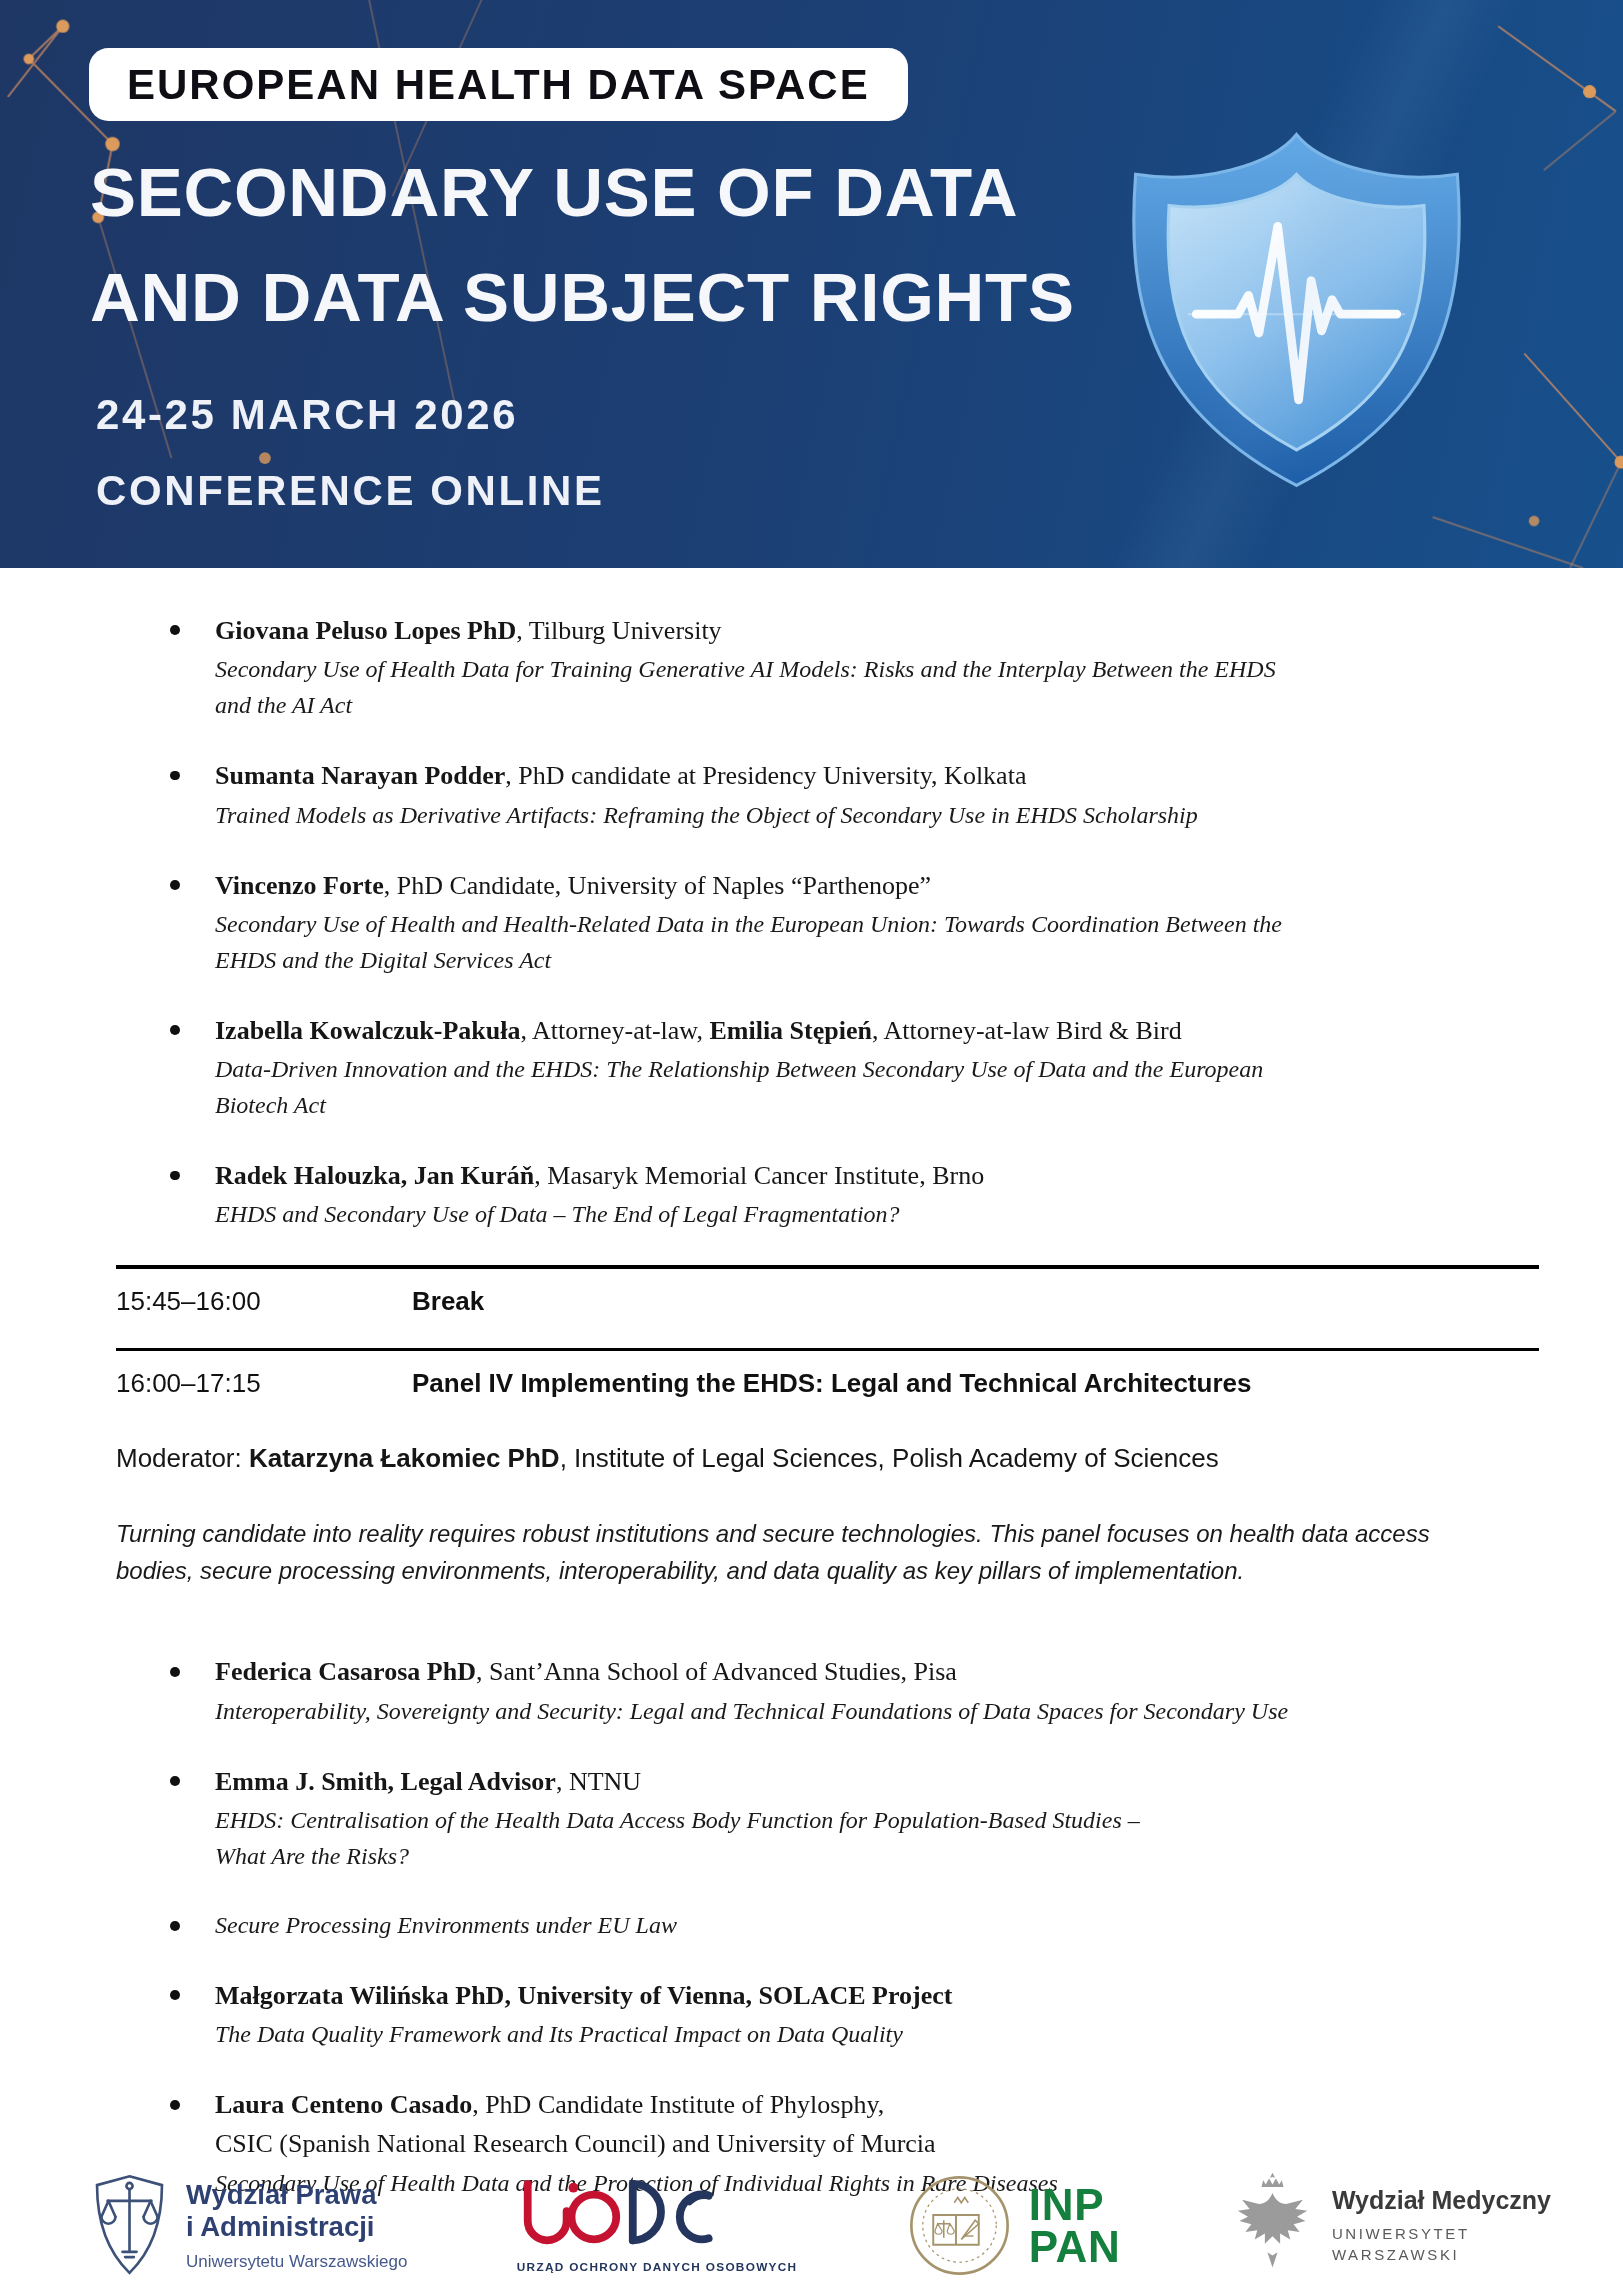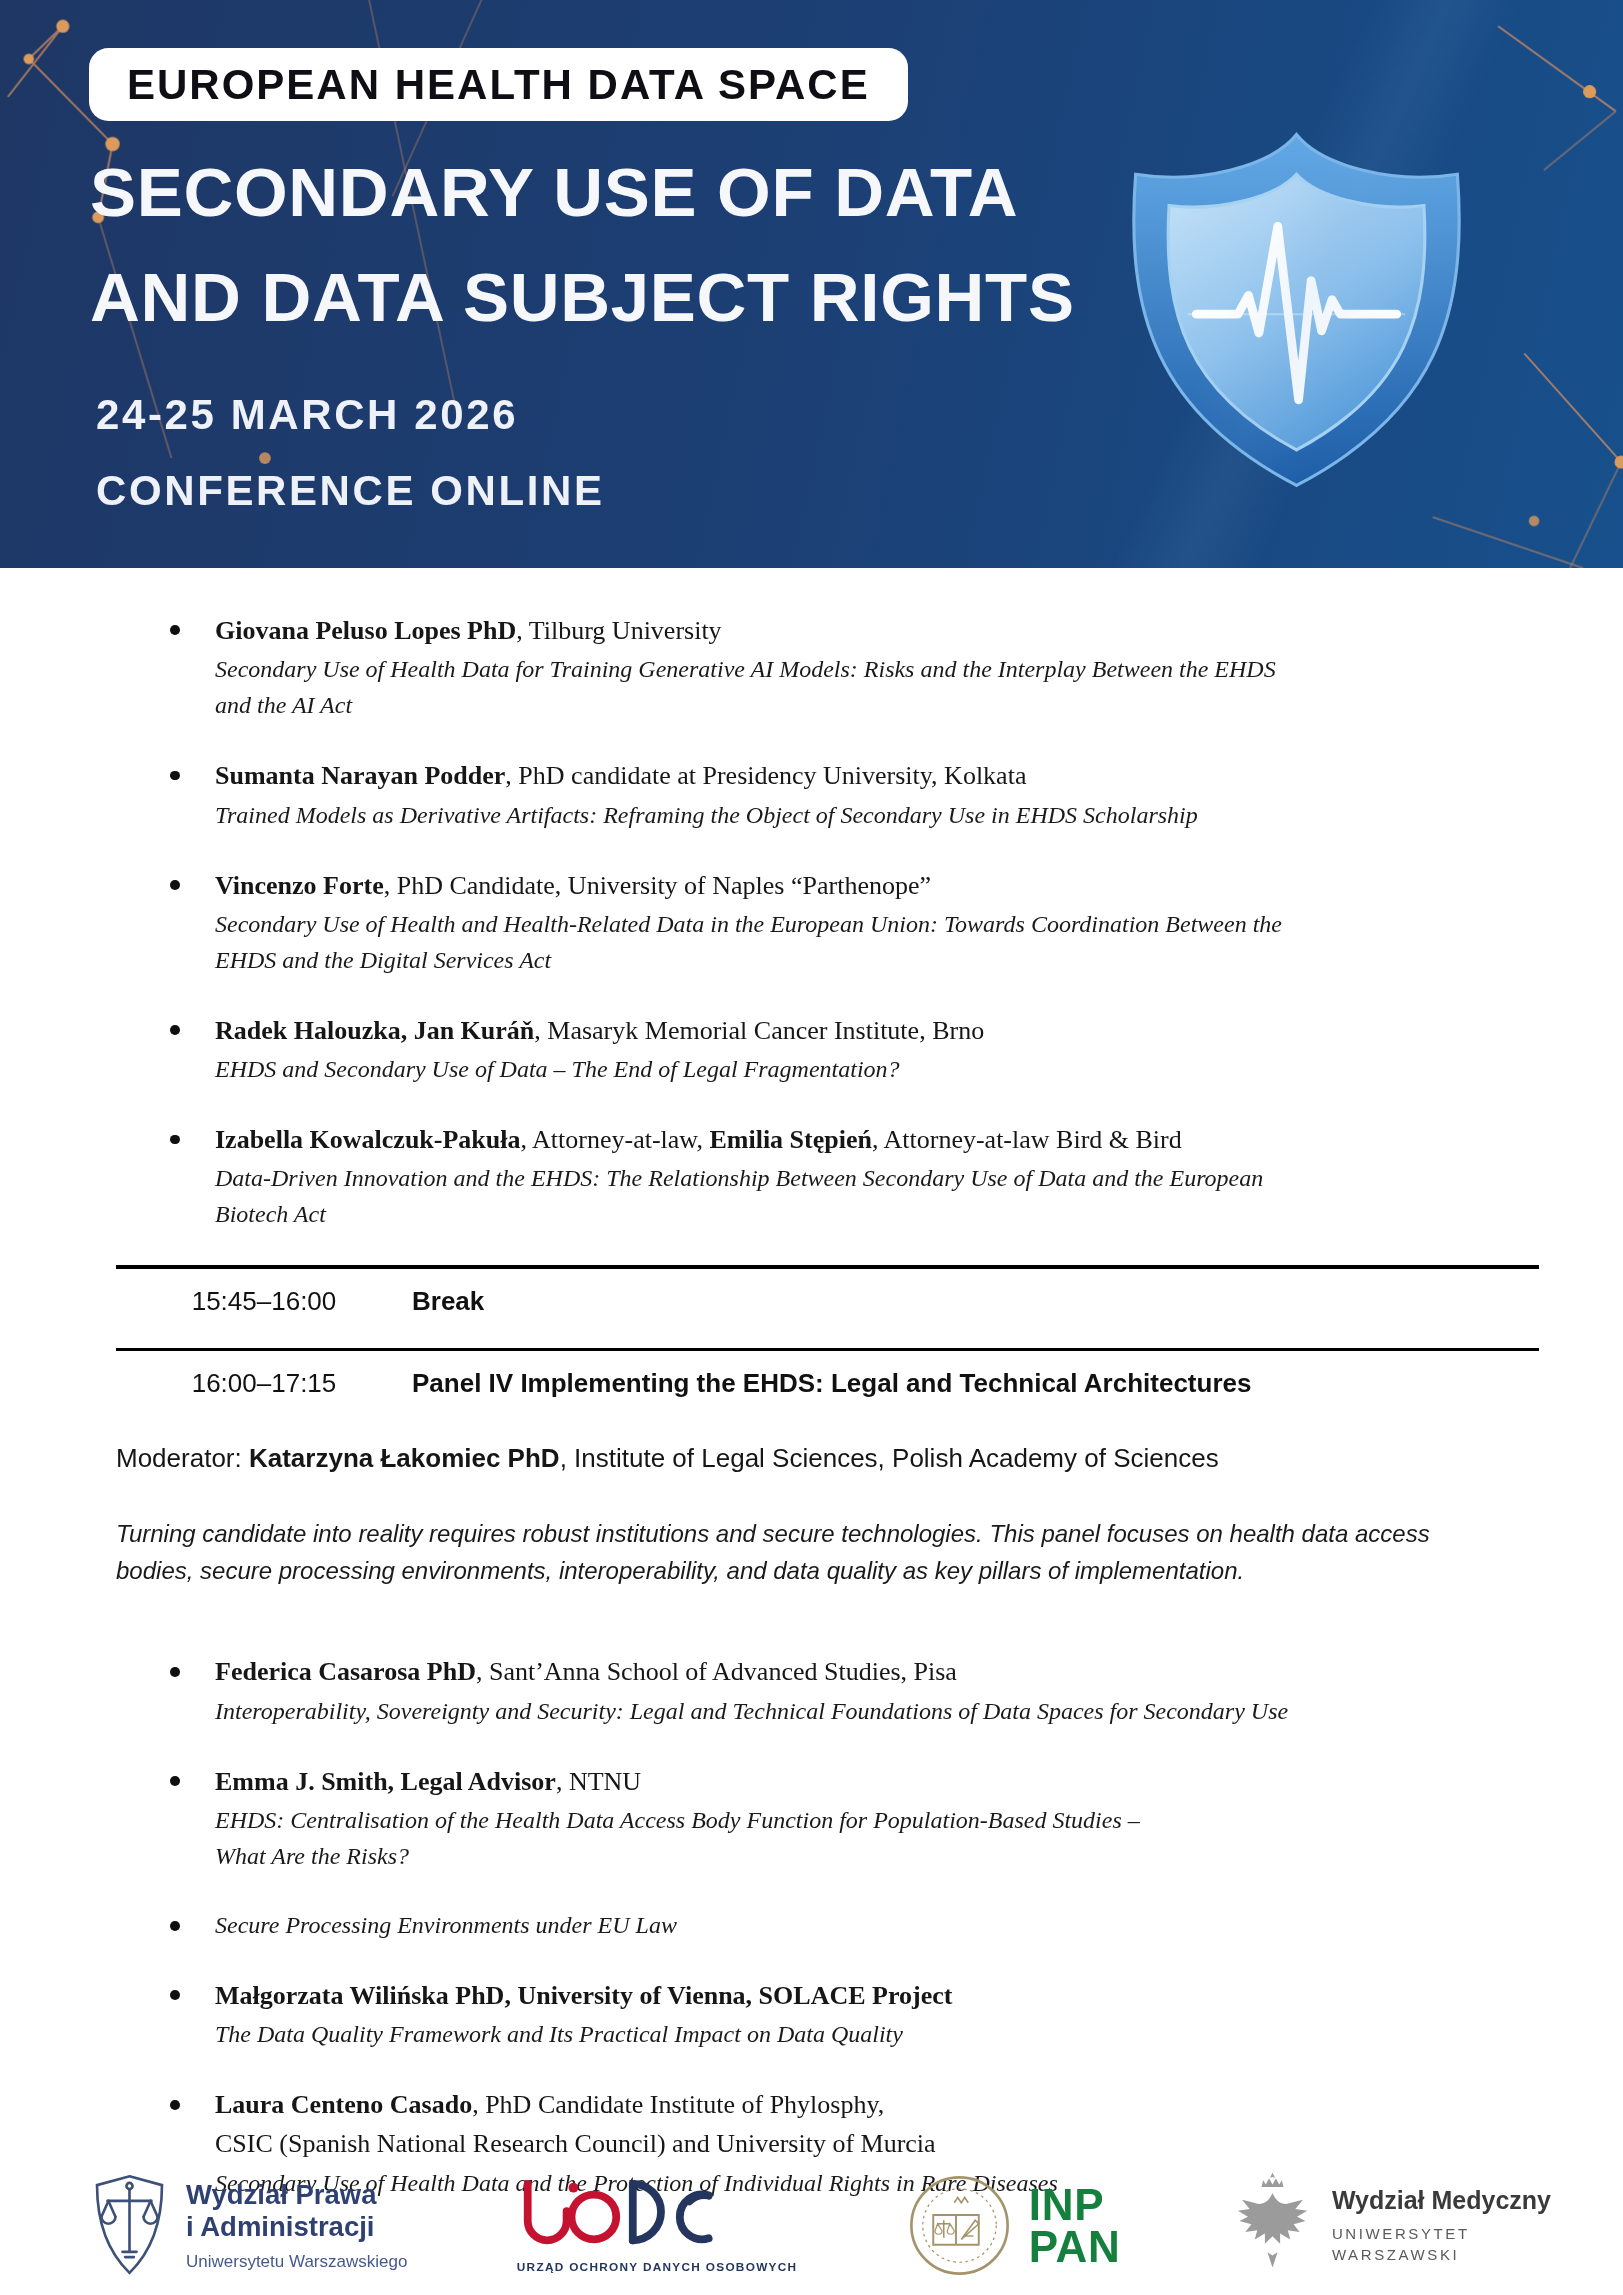--- a/index.html
+++ b/index.html
@@ -28,21 +28,21 @@
   main { padding:43px 84px 0 116px; }
   ul.speakers { list-style:none;font-family:Liberation Serif, serif; }
   ul.speakers li { position:relative; padding-left:99px; margin-bottom:33px; }
   ul.speakers li::before { content:""; position:absolute; left:54px; top:14.4px; width:9.8px; height:9.8px;
     border-radius:50%; background:#101010; }
   .sp-head { font-size:26px; line-height:1.5; color:#161616; white-space:pre-line; }
   .sp-head .b { font-weight:700; }
   .sp-title { font-size:24px; line-height:1.5; font-style:italic; color:#1a1a1a; white-space:pre-line; margin-top:1.3px; }
 
   .hr { height:3.3px; background:#000; margin:19.6px 0 17px 0; }
-  .sched-row { display:flex; align-items:baseline; font-size:26px; color:#111;text-align:center; }
+  .sched-row { display:flex; align-items:baseline; font-size:26px; color:#111; }
   .sched-time { width:296px; flex:0 0 296px; font-weight:500; }
   .sched-label { font-weight:700; }
 
   .moderator { margin-top:44px; font-size:26px; color:#161616; }
   .moderator .b { font-weight:700; }
   .panel-desc { margin-top:41px; font-size:24px; font-style:italic; line-height:1.55; max-width:1355px; color:#1a1a1a; }
   #panel4-list { margin-top:63px; }
 
   
   .footer { position:absolute; left:0; right:0; bottom:14.4px; display:flex; align-items:center;
@@ -130,27 +130,27 @@
         <li>
           <div class="sp-head"><span class="b">Sumanta Narayan Podder</span><span>, PhD candidate at Presidency University, Kolkata</span></div>
           <div class="sp-title">Trained Models as Derivative Artifacts: Reframing the Object of Secondary Use in EHDS Scholarship</div>
         </li>
         <li>
           <div class="sp-head"><span class="b">Vincenzo Forte</span><span>, PhD Candidate, University of Naples “Parthenope”</span></div>
           <div class="sp-title">Secondary Use of Health and Health-Related Data in the European Union: Towards Coordination Between the
 EHDS and the Digital Services Act</div>
         </li>
         <li>
-          <div class="sp-head"><span class="b">Radek Halouzka, Jan Kuráň</span><span>, Masaryk Memorial Cancer Institute, Brno</span></div>
-          <div class="sp-title">EHDS and Secondary Use of Data – The End of Legal Fragmentation?</div>
-        </li>
-        <li>
           <div class="sp-head"><span class="b">Izabella Kowalczuk-Pakuła</span><span>, Attorney-at-law, </span><span class="b">Emilia Stępień</span><span>, Attorney-at-law Bird &amp; Bird</span></div>
           <div class="sp-title">Data-Driven Innovation and the EHDS: The Relationship Between Secondary Use of Data and the European
 Biotech Act</div>
+        </li>
+        <li>
+          <div class="sp-head"><span class="b">Radek Halouzka, Jan Kuráň</span><span>, Masaryk Memorial Cancer Institute, Brno</span></div>
+          <div class="sp-title">EHDS and Secondary Use of Data – The End of Legal Fragmentation?</div>
         </li>
       </ul>
 
     <div class="hr"></div>
     <div class="sched-row">
       <span class="sched-time">15:45–16:00</span>
       <span class="sched-label">Break</span>
     </div>
 
     <div class="hr" style="margin-top:31px;"></div>

